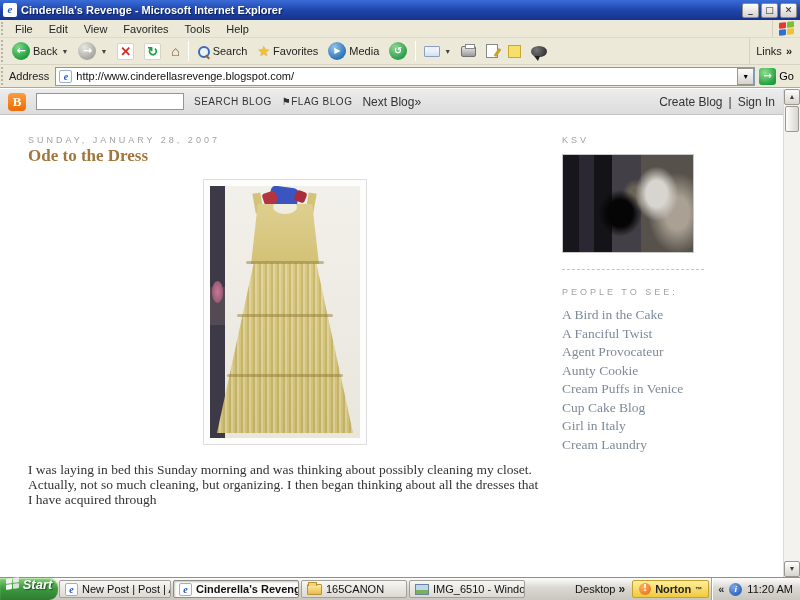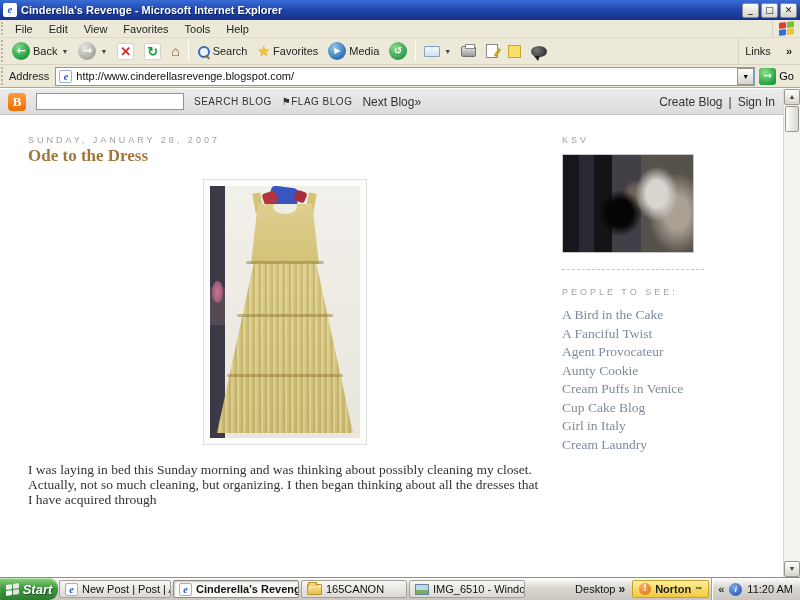--- a/index.html
+++ b/index.html
@@ -49,21 +49,21 @@
   .sep { width:1px; height:20px; background:#c8c4b4; margin:0 3px; border-right:1px solid #fff; }
   .mail { width:16px; height:11px; background:linear-gradient(#fdfdfd,#cfe0f2); border:1px solid #8aa0c0; border-radius:1px; position:relative; }
   .mail::before { content:""; position:absolute; left:0; top:0; border-left:7px solid transparent; border-right:7px solid transparent; border-top:5px solid #e8f0fa; }
   .printer { width:15px; height:11px; background:linear-gradient(#e8e8e8,#9a9a9a); border:1px solid #707070; border-radius:2px; position:relative; }
   .printer::before { content:""; position:absolute; left:3px; top:-3px; width:8px; height:3px; background:#fff; border:1px solid #888; }
   .editpg { width:12px; height:14px; background:#fff; border:1px solid #888; position:relative; }
   .editpg::after { content:""; position:absolute; right:-2px; bottom:0; width:3px; height:9px; background:#caa22a; transform:rotate(35deg); }
   .note { width:13px; height:13px; background:linear-gradient(135deg,#fff6a8,#f2d round 54a); background:#f6e06a; border:1px solid #c8a830; }
   .bubble { width:16px; height:11px; background:radial-gradient(circle at 35% 35%,#777,#222); border-radius:50%; position:relative; }
   .bubble::after { content:""; position:absolute; left:3px; bottom:-4px; border-left:4px solid transparent; border-right:2px solid transparent; border-top:5px solid #222; }
-  .links-band { margin-left:auto; align-self:stretch; display:flex; align-items:center; gap:15px; border-left:1px solid #d6d2c2; padding:0 6px; font-size:11px; color:#222; }
+  .links-band { margin-left:auto; align-self:stretch; display:flex; align-items:center; gap:4px; border-left:1px solid #d6d2c2; padding:0 6px; font-size:11px; color:#222; }
   .chev { font-weight:bold; font-size:11px; color:#222; }
 
   
   .addressbar { height:23px; background:#ece9d8; border-bottom:1px solid #aca899; display:flex; align-items:center; padding-right:2px; flex:0 0 auto; }
   .addr-label { font-size:11px; color:#222; padding:0 6px 0 2px; }
   .addr-input { flex:1; height:19px; background:#fff; border:1px solid #7f9db9; display:flex; align-items:center; padding-left:3px; }
   .pg-ico { width:13px; height:13px; background:#fff; border:1px solid #9ab0d0; border-radius:2px; color:#1b57c8;
     font:bold italic 10px/11px "Liberation Serif",serif; text-align:center; margin-right:4px; }
   .addr-url { font-size:11px; color:#111; flex:1; white-space:nowrap; overflow:hidden; }
   .addr-drop { width:17px; height:17px; background:linear-gradient(#fdfdfb,#d6d3ce); border:1px solid #9a978a;
@@ -138,21 +138,21 @@
       linear-gradient(90deg,#17161c 0 12%, #2b2833 12% 24%, #141318 24% 38%, #433f46 38% 60%, #56514a 60% 100%); }
   .dashed { width:142px; border-top:1px dashed #c4c4c4; margin-top:16px; }
   .people-title { margin-top:17px; }
   .side-links { margin-top:9px; font-family:"Liberation Serif",serif; font-size:13.5px; color:#7e8a99; }
   .side-links .lnk { line-height:18.5px; white-space:nowrap; }
   .side-links .lnk.visited { color:#b6b6b6; }
 
   
   .taskbar { height:23px; flex:0 0 auto; display:flex; align-items:stretch;
     background:linear-gradient(#fdfdfb,#dbd8d2 45%,#c9c6c0); border-top:1px solid #918e86; }
-  .start { width:58px; display:flex; align-items:center; justify-content:center; gap:4px;
+  .start { width:58px; display:flex; align-items:flex-start; justify-content:center; gap:4px;
     background:linear-gradient(#8cd17c,#3d9b3f 45%,#2e7d31); border-radius:0 9px 9px 0;
     color:#fff; font:bold italic 13px/1 "Liberation Sans",sans-serif; text-shadow:1px 1px 1px #1c521e;
     box-shadow:inset 0 1px 1px #c0eab0; }
   .startflag { display:grid; grid-template-columns:6px 6px; grid-template-rows:5px 5px; gap:1px; transform:skewY(-8deg); }
   .startflag i { display:block; border-radius:1px; }
   .startflag i:nth-child(1){background:#f0f0f0;} .startflag i:nth-child(2){background:#e8e8e8;}
   .startflag i:nth-child(3){background:#fdfdfd;} .startflag i:nth-child(4){background:#e0e0e0;}
   .task { margin:2px 1px; padding:0 5px; display:flex; align-items:center; gap:4px; font-size:11px; color:#111;
     background:linear-gradient(#f8f7f4,#dcd9d3); border:1px solid #a3a099; border-radius:2px; overflow:hidden; white-space:nowrap; }
   .task.active { background:#fcfbf9; border-color:#8f8c85; font-weight:bold; box-shadow:inset 1px 1px 2px #c9c6c0; }

